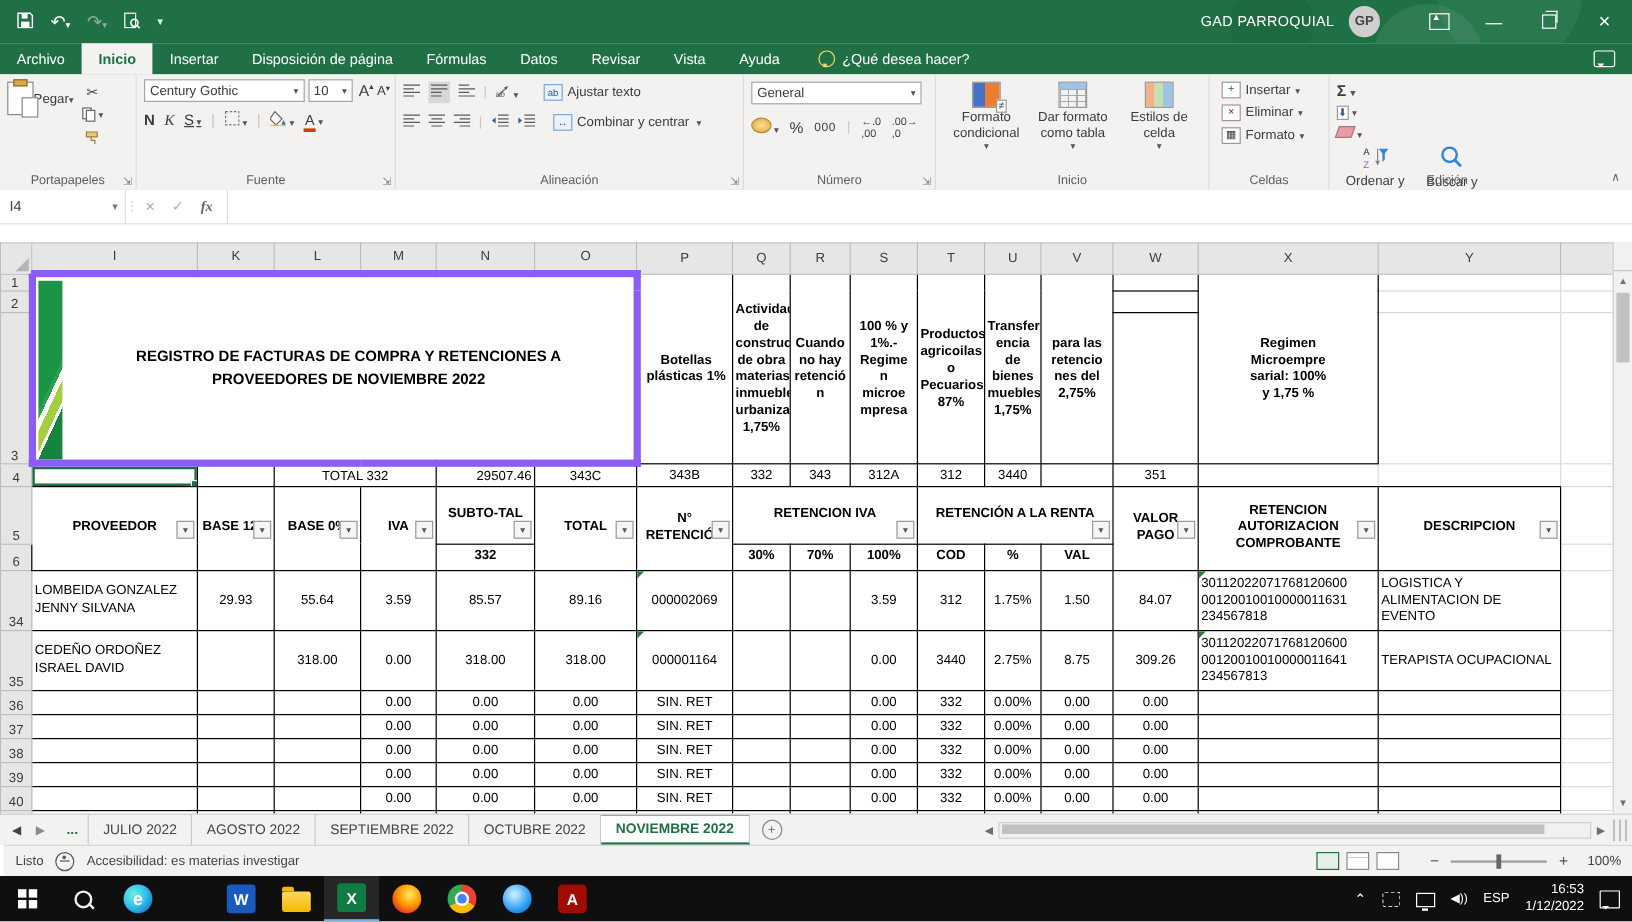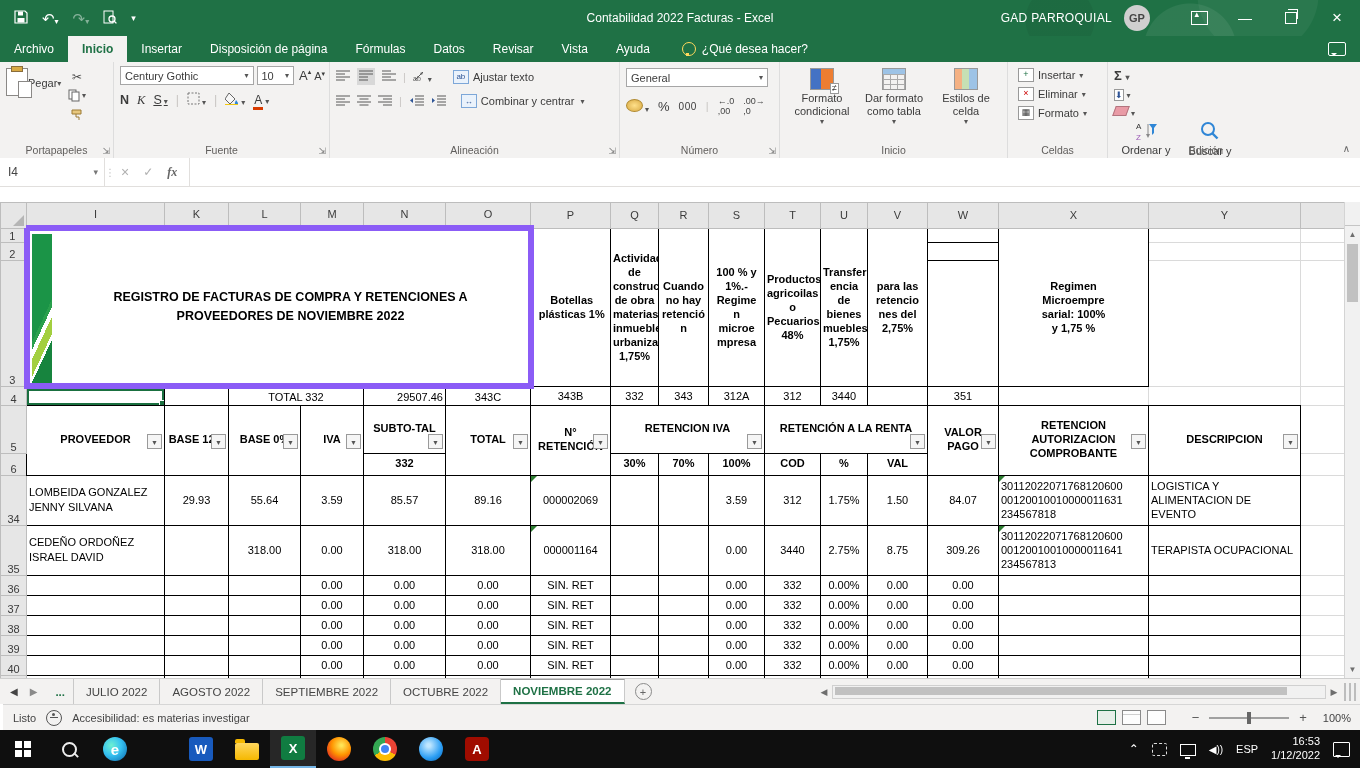--- a/index.html
+++ b/index.html
@@ -203,21 +203,20 @@
       <span class="qbtn dim">↷<span style="font-size:8px">▾</span></span>
       <span class="qbtn">
         <svg width="14" height="14" viewBox="0 0 14 14">
             <rect x="1" y="1" width="9" height="12" fill="none" stroke="#fff"></rect>
             <circle cx="9" cy="9" r="3" fill="none" stroke="#fff" stroke-width="1.3"></circle>
             <path d="M11 11l2.4 2.4" stroke="#fff" stroke-width="1.3"></path>
           </svg>
       </span>
       <span class="qbtn" style="font-size:9px">▾</span>
     </div>
-    <div id="title-text">Contabilidad 2022 Facturas  -  Excel</div>
     <div class="tb-right">
       <span class="user-name">GAD PARROQUIAL</span>
       <span class="avatar">GP</span>
       <span class="winbtn">
           <span class="ribopt"></span>
         </span>
       <span class="winbtn">—</span>
       <span class="winbtn">
           <span class="restore"></span>
         </span>
@@ -526,21 +525,21 @@
         <td class="vh" rowspan="3">100 % y
 1%.-
 Regime
 n
 microe
 mpresa</td>
         <td class="vh" rowspan="3">Productos
 agricoilas
 o
 Pecuarios
-48%</td>
+87%</td>
         <td class="vh" rowspan="3">Transfer
 encia
 de
 bienes
 muebles
 1,75%</td>
         <td class="vh" rowspan="3">para las
 retencio
 nes del
 2,75%</td>

